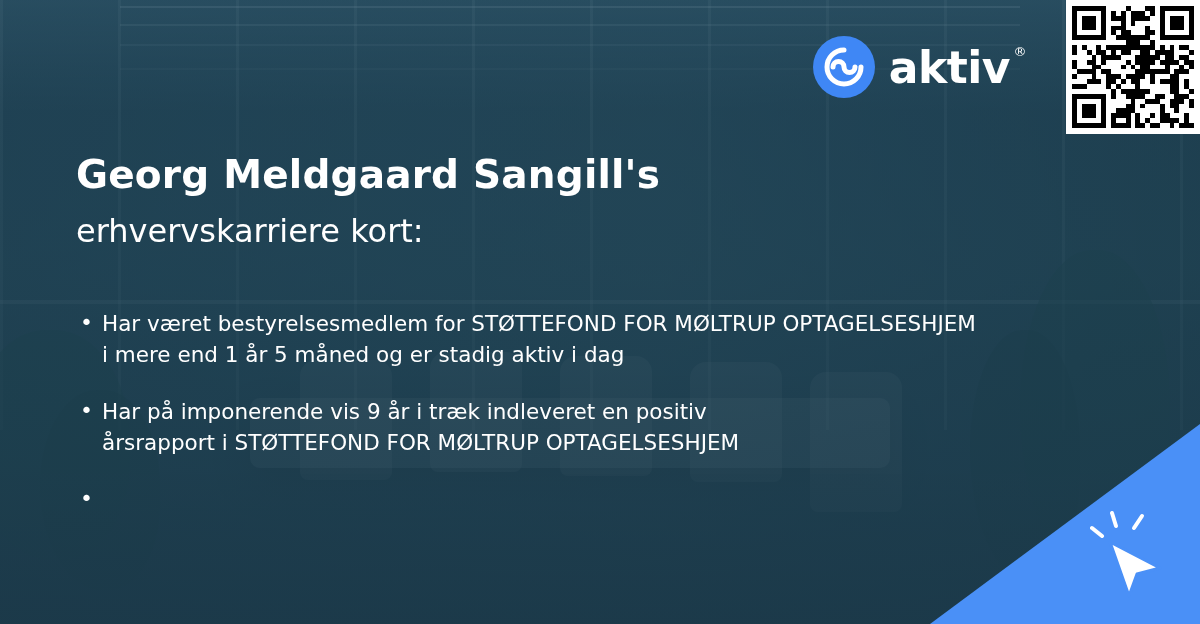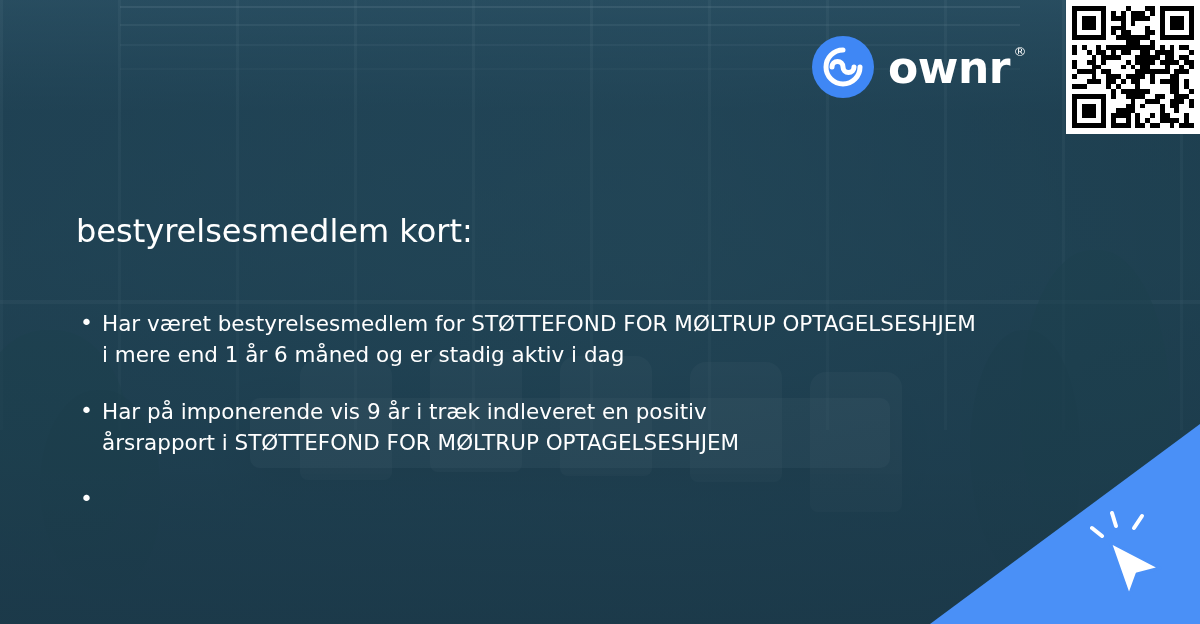--- a/index.html
+++ b/index.html
@@ -223,21 +223,21 @@
   <div class="scrim"></div>
 
   <div class="logo">
     <div class="logo-mark">
       <svg width="44" height="44" viewBox="0 0 44 44" aria-hidden="true">
         <path d="M22 5 A17 17 0 1 0 39 22" fill="none" stroke="#ffffff" stroke-width="5" stroke-linecap="round"></path>
         <path d="M11 22 a5.5 5.5 0 0 1 11 0 a5.5 5.5 0 0 0 11 0" fill="none" stroke="#ffffff" stroke-width="5" stroke-linecap="round"></path>
       </svg>
     </div>
     <div class="logo-text">
-      <span>ownr</span><span class="logo-reg">®</span>
+      <span>aktiv</span><span class="logo-reg">®</span>
     </div>
   </div>
 
   <div class="qr-box">
     <div class="qr-inner" id="qr">
         <i></i>
         <i></i>
         <i></i>
         <i></i>
         <i></i>
@@ -857,27 +857,28 @@
         <i style="background: transparent;"></i>
         <i style="background: transparent;"></i>
         <i></i>
         <i style="background: transparent;"></i>
         <i></i>
         <i></i>
         <i></i>
       </div>
   </div>
 
-  <div class="subhead">bestyrelsesmedlem kort:</div>
+  <div class="headline">Georg Meldgaard Sangill's</div>
+  <div class="subhead">erhvervskarriere kort:</div>
 
   <div class="bullets">
     <div class="bullet">
       <span class="bullet-dot">•</span>
       <span class="bullet-text">Har været bestyrelsesmedlem for STØTTEFOND FOR MØLTRUP OPTAGELSESHJEM
-i mere end 1 år 6 måned og er stadig aktiv i dag</span>
+i mere end 1 år 5 måned og er stadig aktiv i dag</span>
     </div>
     <div class="bullet">
       <span class="bullet-dot">•</span>
       <span class="bullet-text">Har på imponerende vis 9 år i træk indleveret en positiv
 årsrapport i STØTTEFOND FOR MØLTRUP OPTAGELSESHJEM</span>
     </div>
     <div class="bullet">
       <span class="bullet-dot">•</span>
     </div>
   </div>

